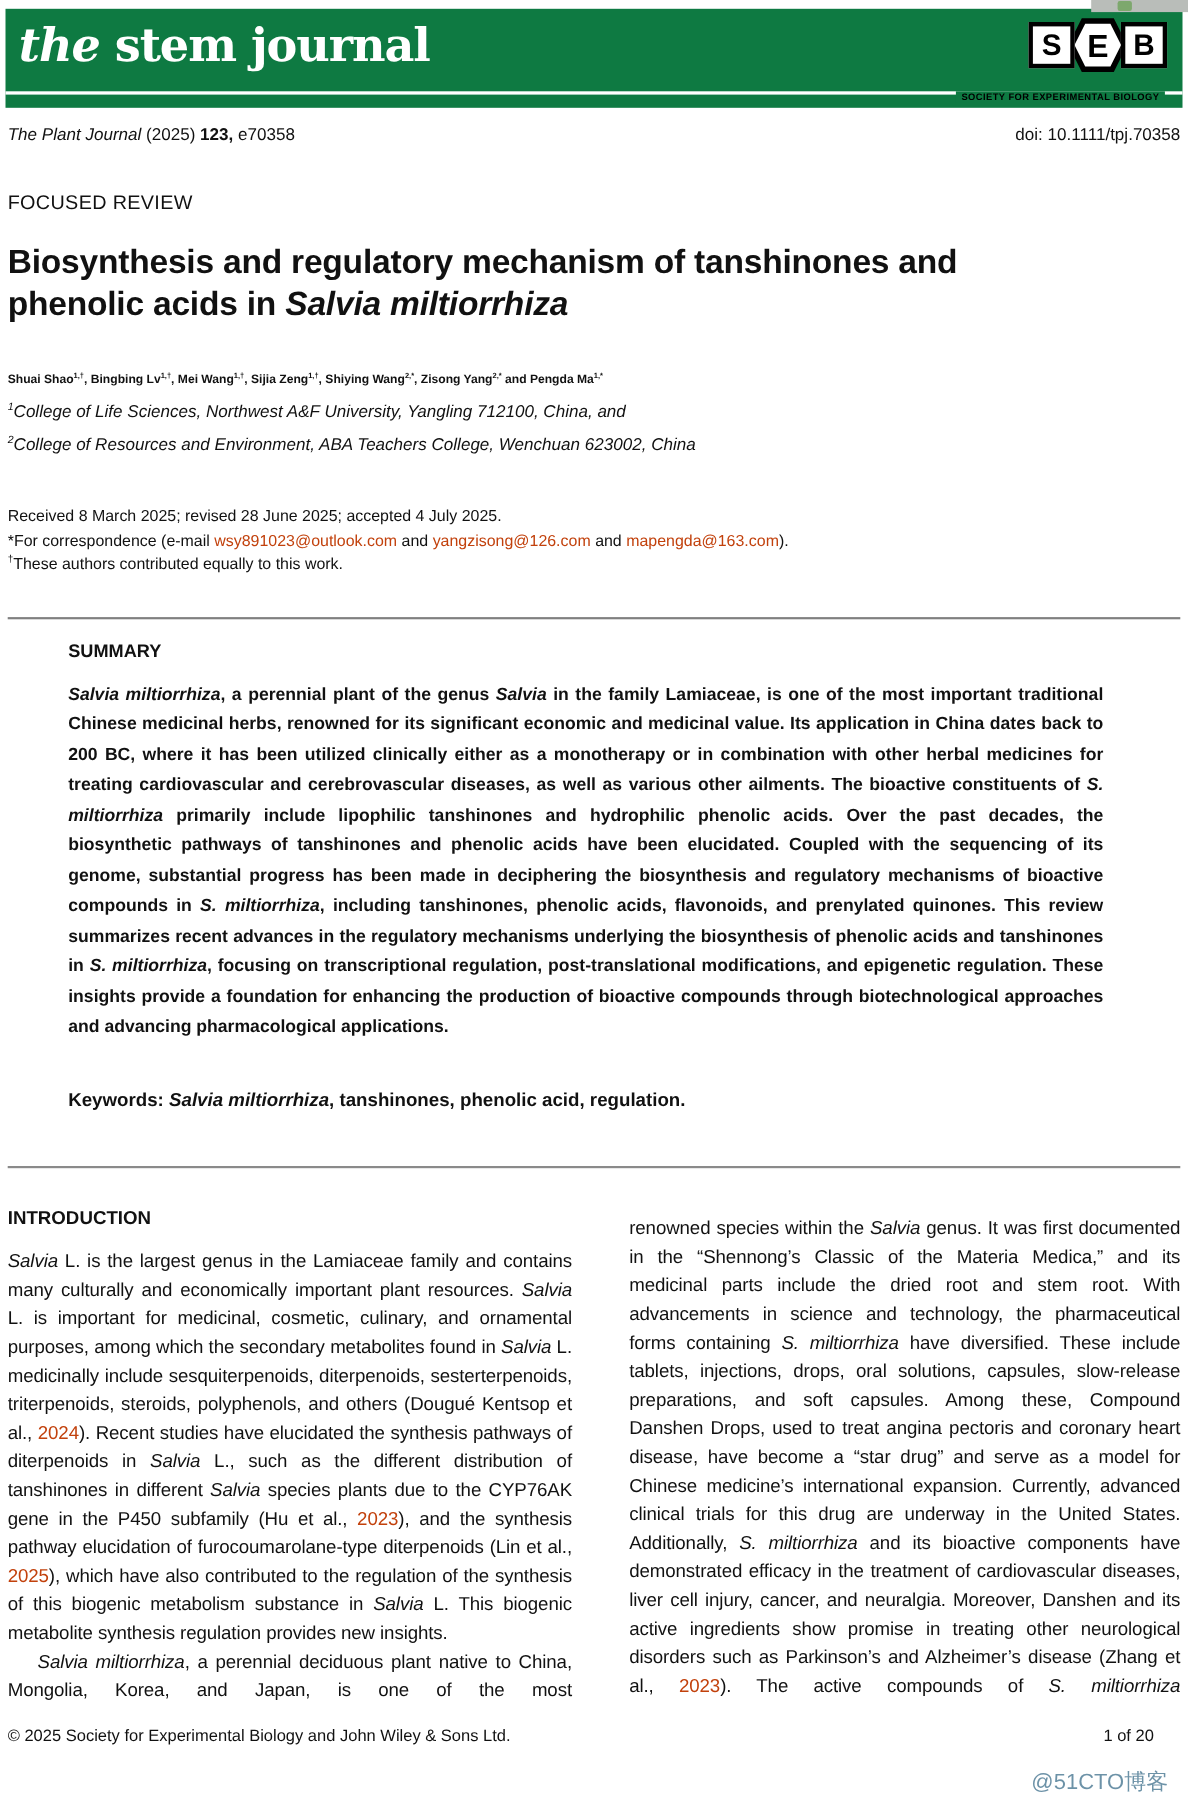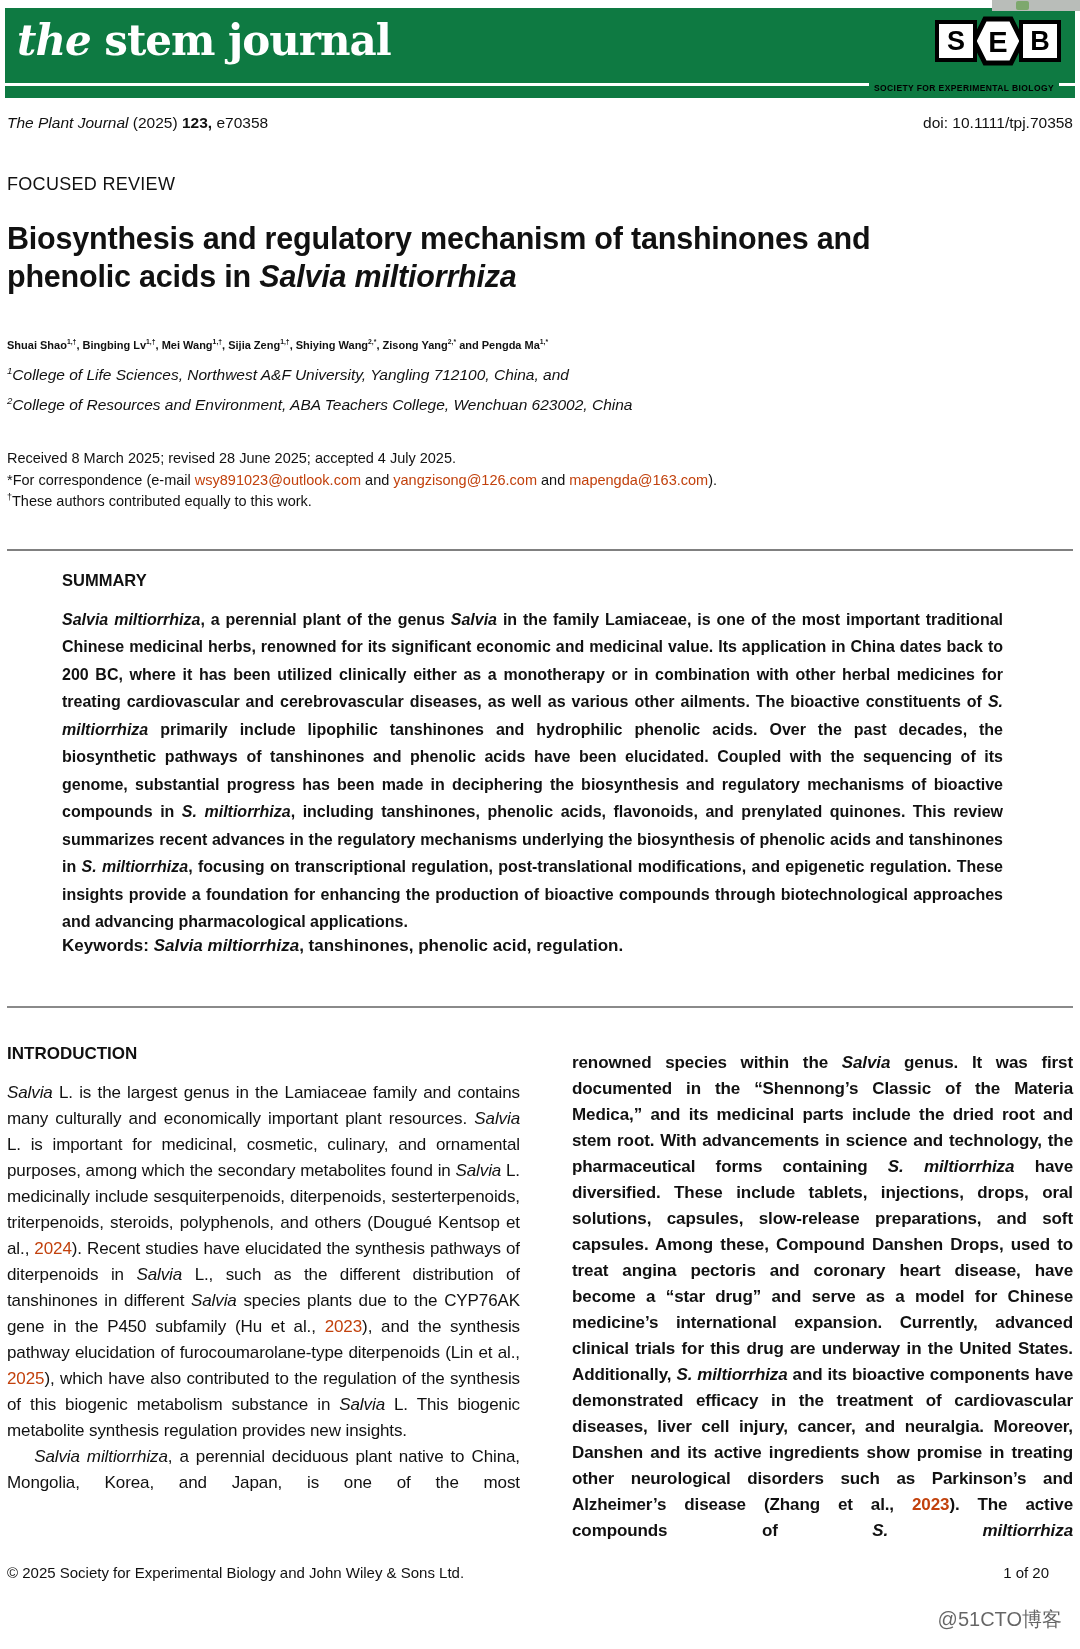--- a/index.html
+++ b/index.html
@@ -37,44 +37,44 @@
   .ref-row { display:flex; justify-content:space-between; margin-top:16px; font-size:15.5px; }
 
   .section-label { margin-top:42px; font-size:18px; letter-spacing:0.3px; }
 
   .title { margin-top:24px; font-size:30.5px; font-weight:bold; line-height:38px; letter-spacing:-0.2px; }
 
   .authors { margin-top:44px; font-size:11px; font-weight:bold; }
   .affil { margin-top:7px; font-size:15.5px; font-style:italic; line-height:23px; }
   .affil-first { margin-top:12px;font-style:italic; }
 
-  .dates { margin-top:32px; font-size:14.5px; line-height:21.5px; }
+  .dates { margin-top:44px; font-size:14.5px; line-height:21.5px; }
 
   .rule-thick { border:none; border-top:2px solid #808080; margin-top:36px; }
   .rule-thin  { border:none; border-top:2px solid #8a8a8a; margin-top:50px; }
 
   .summary-wrap { padding:20px 70px 0 55px; }
   .summary-head { font-size:16.5px; font-weight:bold; }
   .summary-par { margin-top:16px; font-size:16px; font-weight:bold; line-height:27.5px;
                  text-align:justify; }
-  .keywords { font-size:17px; font-weight:bold; }
+  .keywords { margin-top:42px; font-size:17px; font-weight:bold; }
 
   .columns { display:flex; gap:52px; margin-top:28px; }
   .col-left { width:513px; }
-  .col-right { flex:1; padding-top:14px;font-weight:bold; }
+  .col-right { flex:1; padding-top:14px; }
   .intro-head { margin-top:8px; font-size:17px; font-weight:bold; margin-bottom:16px; }
   .body-par { font-size:17px; line-height:26px; text-align:justify; letter-spacing:-0.1px; }
   .indent { text-indent:1.6em; }
   .justify-last { text-align-last:justify; }
 
   .footer { display:flex; justify-content:space-between; margin-top:20px;
             font-size:15px; position:relative; z-index:2; padding-right:24px; }
 
   .watermark { position:absolute; right:18px; bottom:16px; font-size:20px;
-               color:#000000; opacity:0.6; z-index:1; white-space:nowrap; }
+               color:#0c4a6e; opacity:0.6; z-index:1; white-space:nowrap; }
 </style>
 </head>
 <body>
 
 <div class="browser-frag">
   <div class="frag-dot"></div>
 </div>
 
 <div class="banner">
   <div class="logo"><span class="it">the</span><span> stem journal</span></div>

